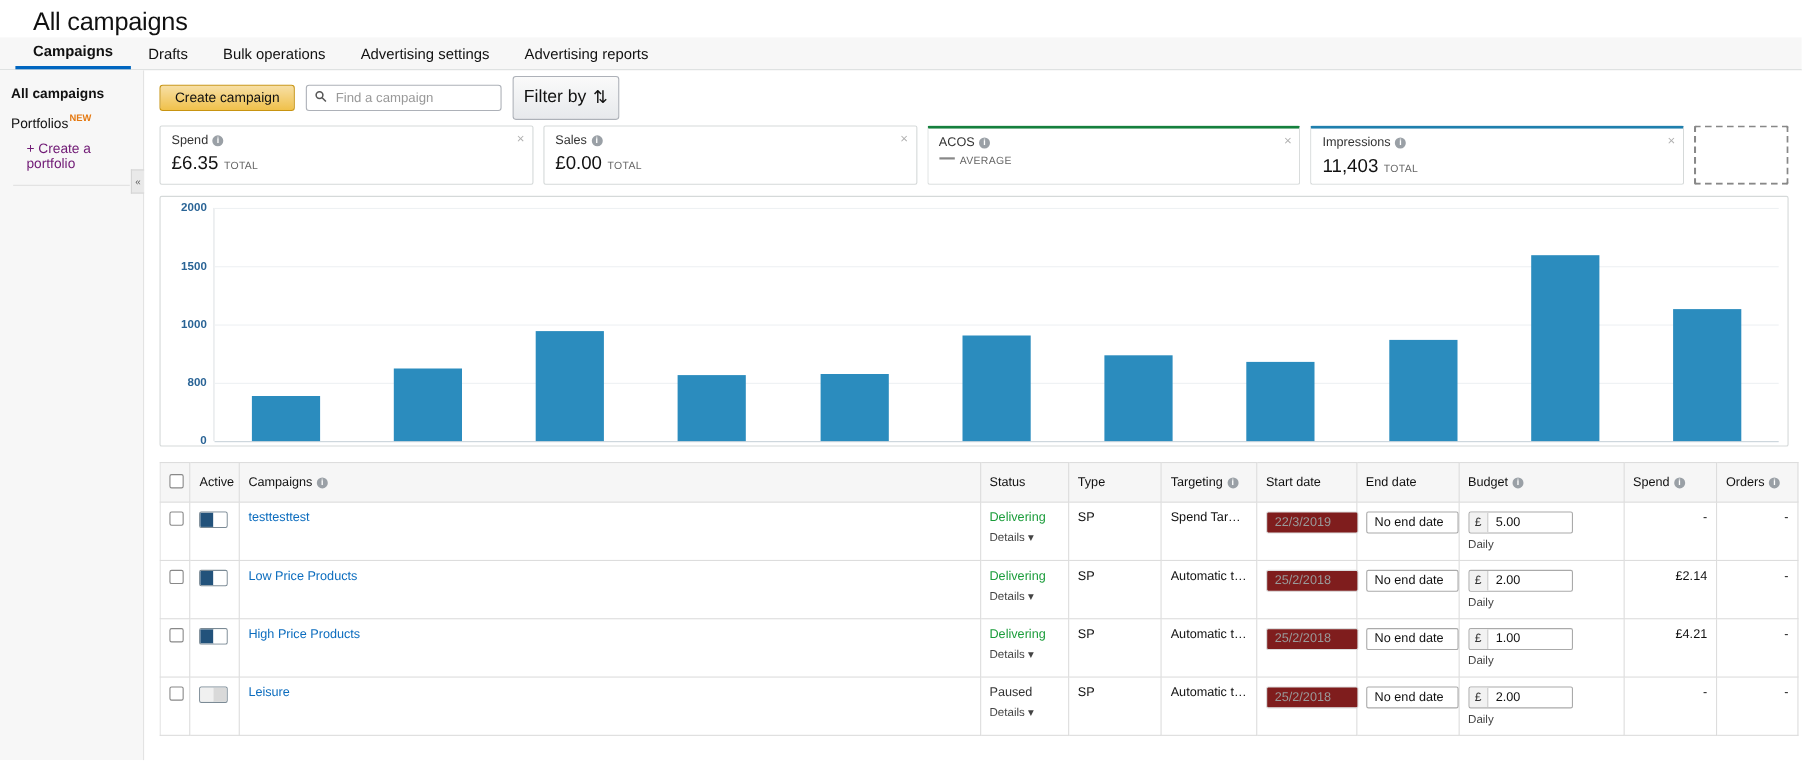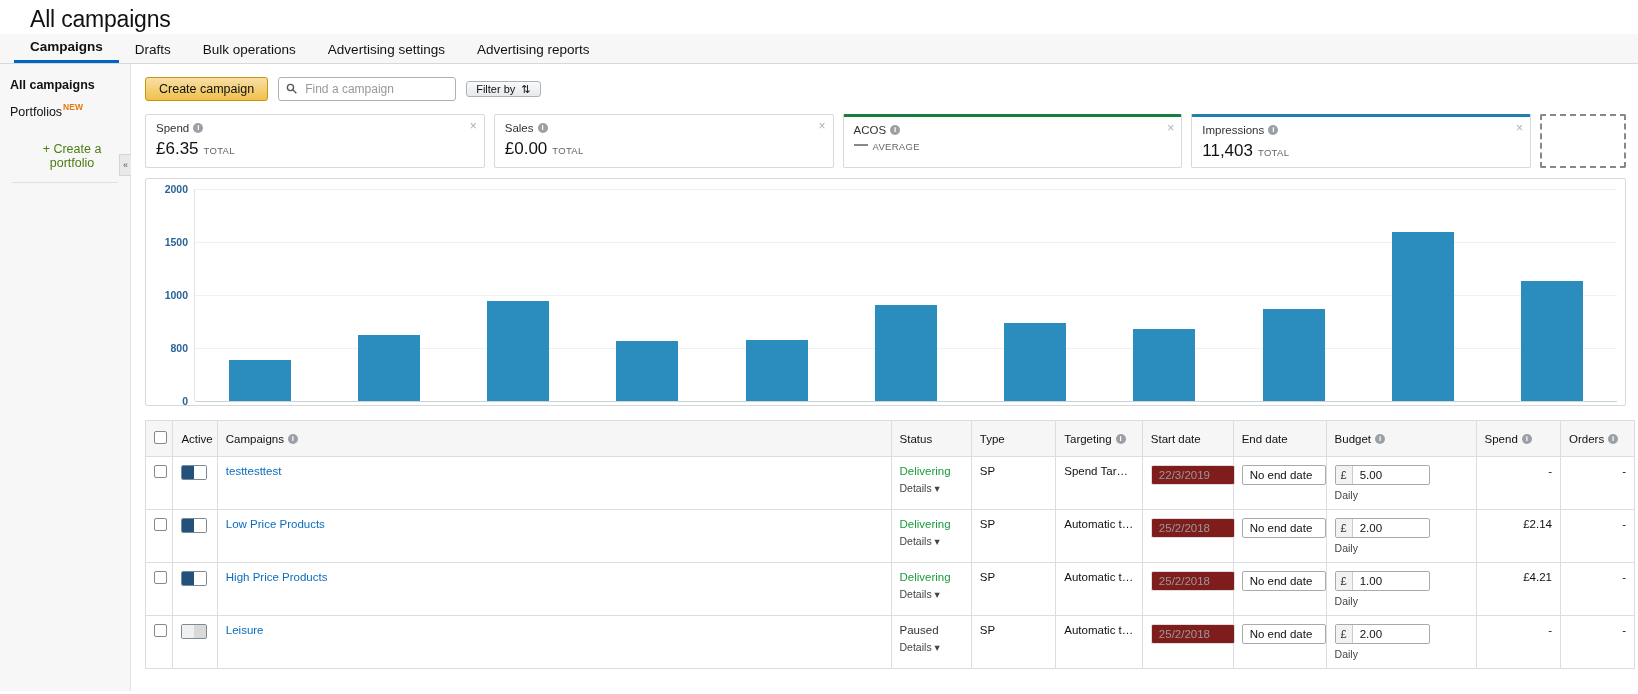--- a/index.html
+++ b/index.html
@@ -72,24 +72,23 @@
   }
   .sb-new {
     color: #e47911;
     font-size: 8.5px;
     font-weight: bold;
     vertical-align: super;
     margin-left: 1px;
   }
   .sb-create {
     font-size: 12.5px;
-    color: #4d7c0f;
-    margin: 22px 0 0 14px;
-    cursor: pointer;
-    text-align: center;
+    color: #701a75;
+    margin: 7px 0 0 14px;
+    cursor: pointer;
   }
   .sb-divider {
     margin: 12px 2px 0 2px;
     border-top: 1px solid #e0e0e0;
   }
   .collapse-handle {
     position: absolute;
     right: -1px;
     top: 90px;
     width: 12px;
@@ -146,23 +145,23 @@
     font-size: 12px;
     width: 100%;
     color: #333;
     font-family: "Liberation Sans", sans-serif;
   }
   .search-box input::placeholder { color: #999; }
   .btn-filter {
     background: linear-gradient(to bottom, #fafafa, #e7e9ec);
     border: 1px solid #adb1b8;
     border-radius: 3px;
-    font-size: 11px;
+    font-size: 16px;
     padding: 4px 9px;
-    height: 16px;
+    height: 40px;
     cursor: pointer;
     display: flex;
     align-items: center;
     gap: 6px;
     color: #111;
   }
   
   .cards {
     display: flex;
     gap: 9px;

